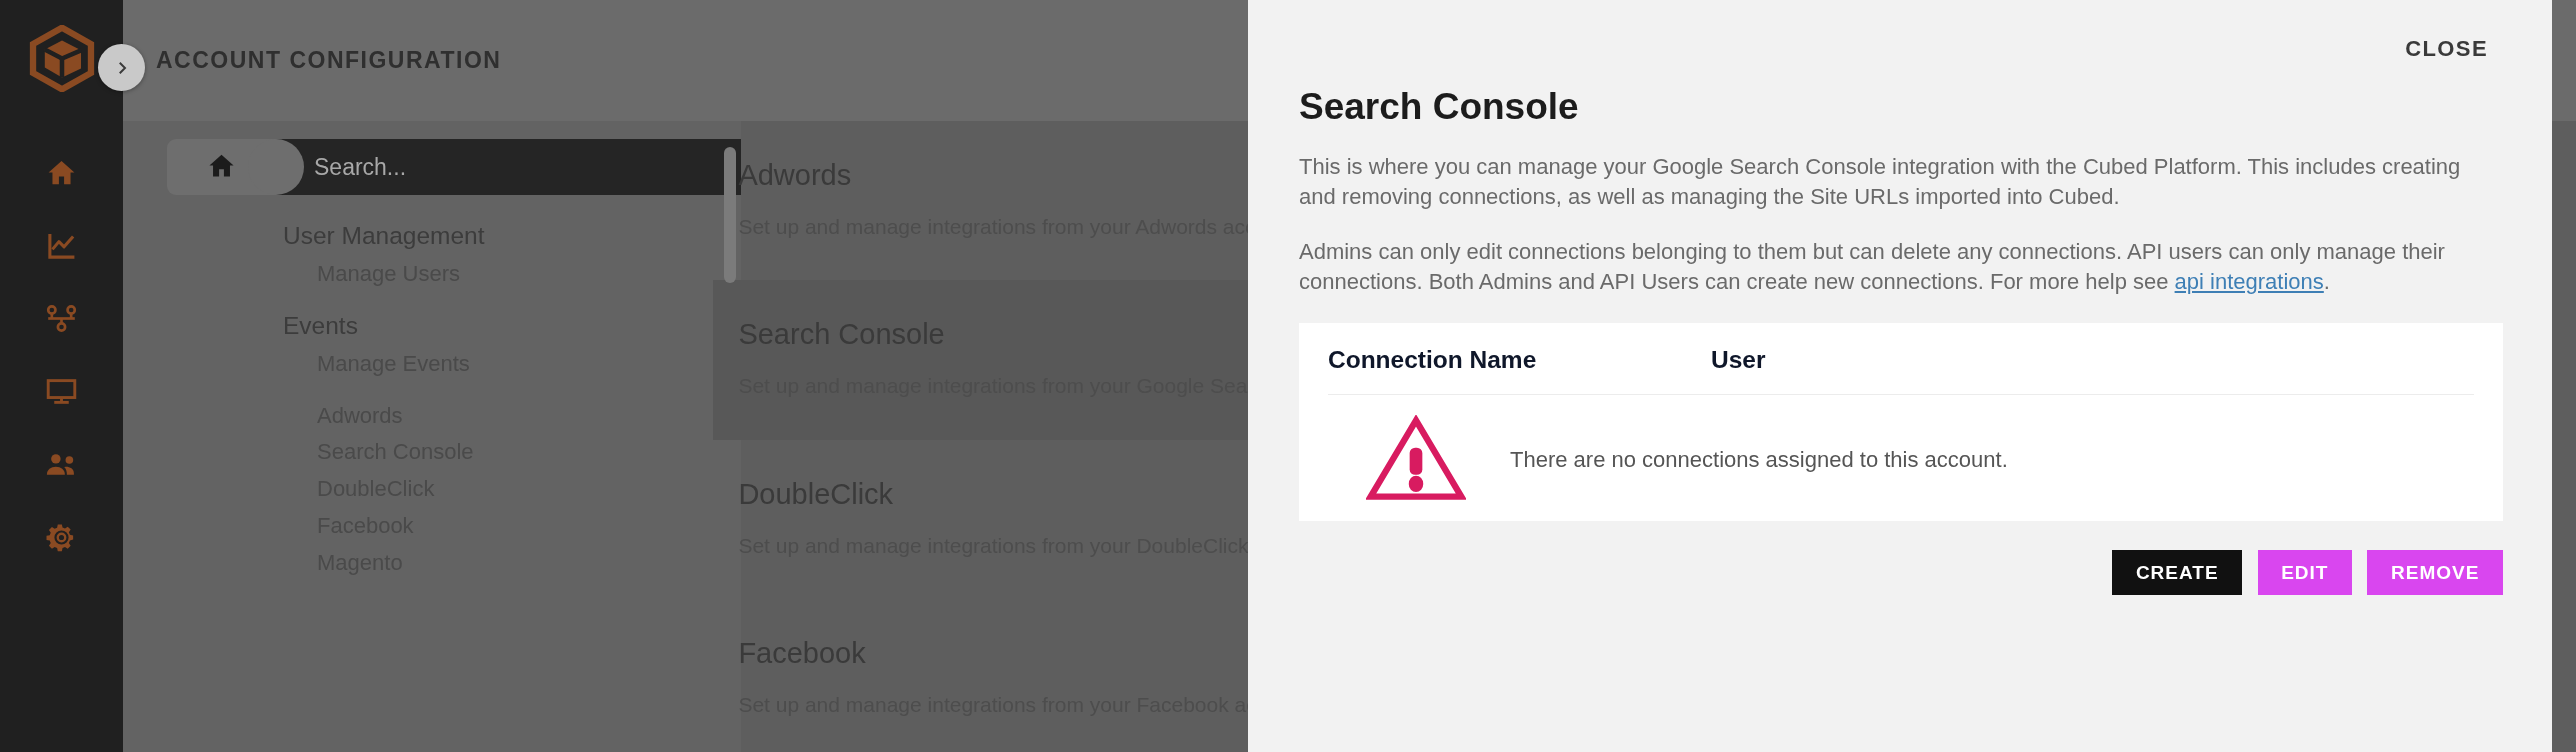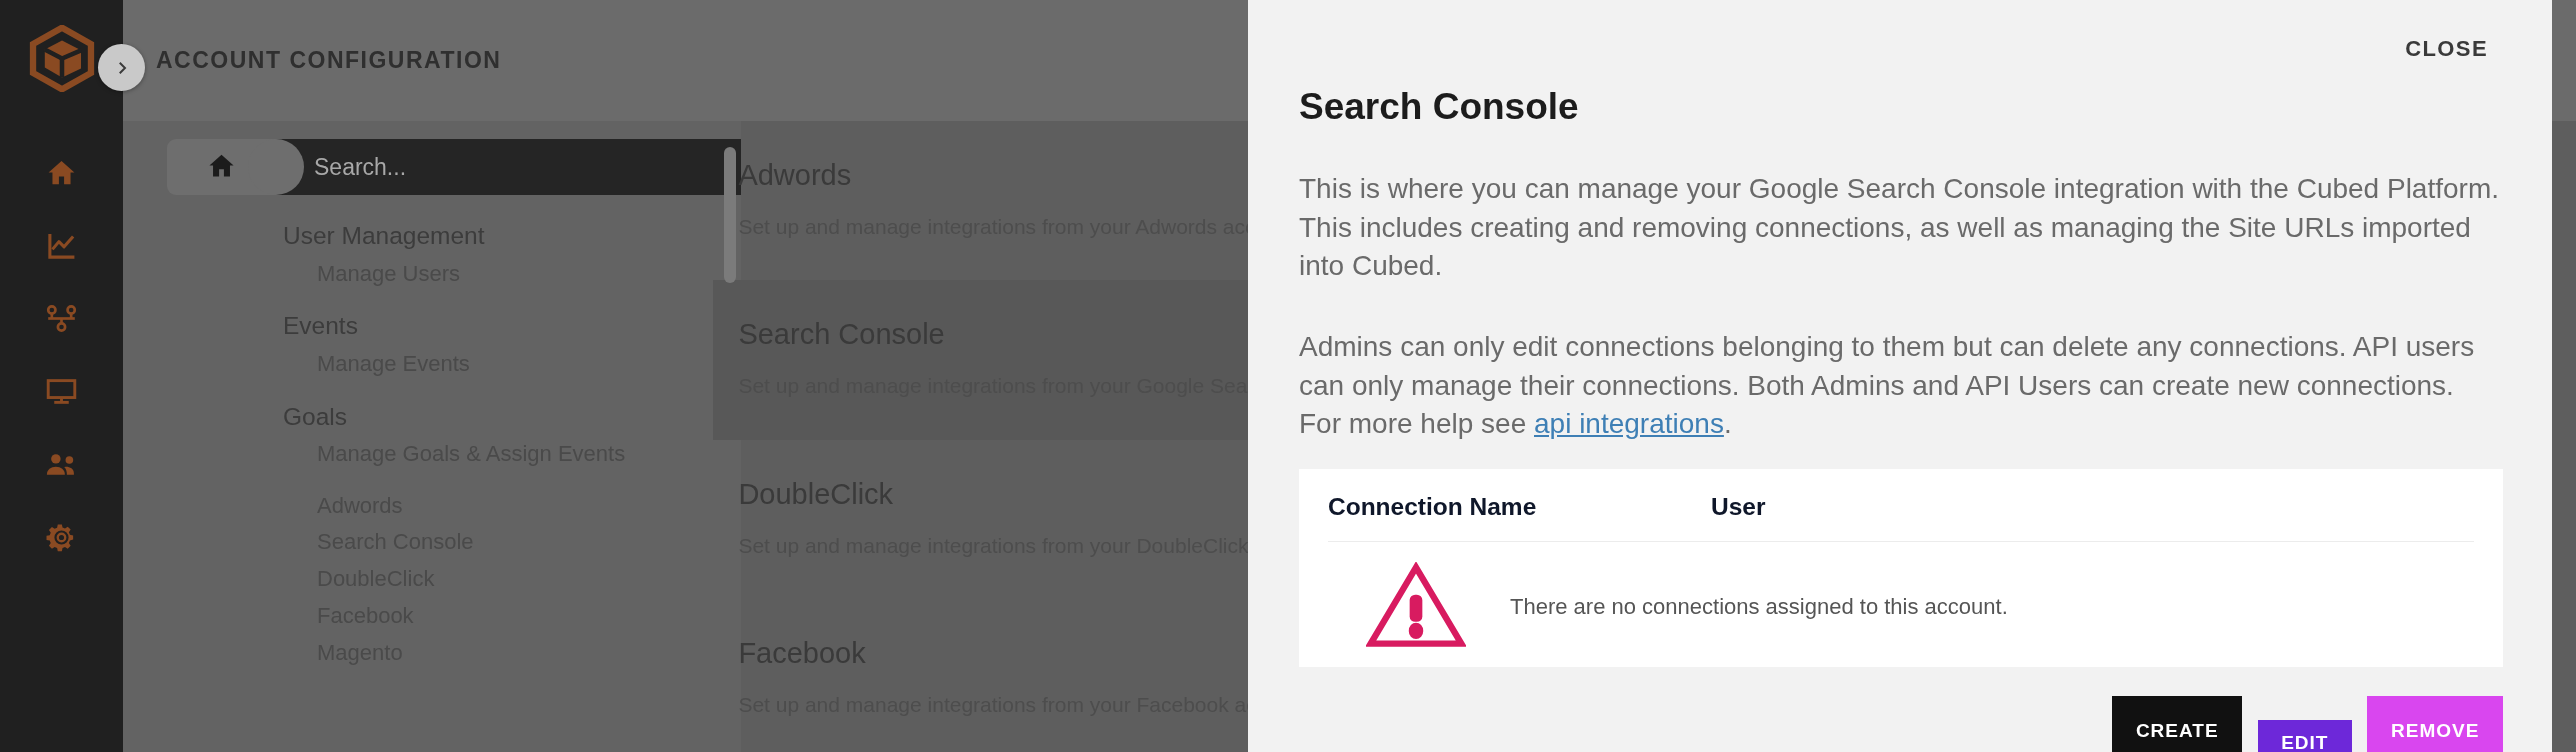--- a/index.html
+++ b/index.html
@@ -153,23 +153,23 @@
     font-size: 22px; letter-spacing: 1.4px;
     font-weight: 600; color: #3a3a3a;
     cursor: pointer;
   }
   .drawer-title {
     font-size: 37px; font-weight: 700;
     color: #1c1c1c;
     margin-top: 44px;
   }
   .drawer-para {
-    font-size: 28px; line-height: 1.38;
+    font-size: 22px; line-height: 1.38;
     color: #6a6a6a;
-    margin-top: 42px;
+    margin-top: 24px;
     max-width: 1208px;
   }
   .drawer-para a {
     color: #3e7fb5; text-decoration: underline;
   }
   .table-card {
     margin-top: 25.4px;
     background: #fff;
     width: 1204px;
     height: 198px;
@@ -200,21 +200,21 @@
   }
   .btn {
     border: none; cursor: pointer;
     font-size: 19px; font-weight: 600;
     letter-spacing: 1px;
     padding: 11.8px 23.6px;
     color: #fff;
     font-family: "Liberation Sans", sans-serif;
   }
   .btn-create { background: #111; }
-  .btn-edit   { background: #6d28d9; margin-top: 24px; }
+  .btn-edit   { background: #d946ef; }
   .btn-remove { background: #d946ef; }
 </style>
 </head>
 <body>
 
 <div id="app">
 
   <div class="rail">
     <div class="rail-logo">
       <svg width="67" height="67" viewBox="0 0 74 74">
@@ -309,24 +309,20 @@
     <div class="menu-list">
       <div class="menu-group">
         <div class="menu-group-title">User Management</div>
         <div class="menu-item">Manage Users</div>
       </div>
       <div class="menu-group">
         <div class="menu-group-title">Events</div>
         <div class="menu-item">Manage Events</div>
       </div>
       <div class="menu-group">
-        <div class="menu-group-title">Goals</div>
-        <div class="menu-item">Manage Goals &amp; Assign Events</div>
-      </div>
-      <div class="menu-group">
         <div class="menu-item">Adwords</div>
         <div class="menu-item">Search Console</div>
         <div class="menu-item">DoubleClick</div>
         <div class="menu-item">Facebook</div>
         <div class="menu-item">Magento</div>
       </div>
     </div>
   </div>
 
   <div class="cardcol">

